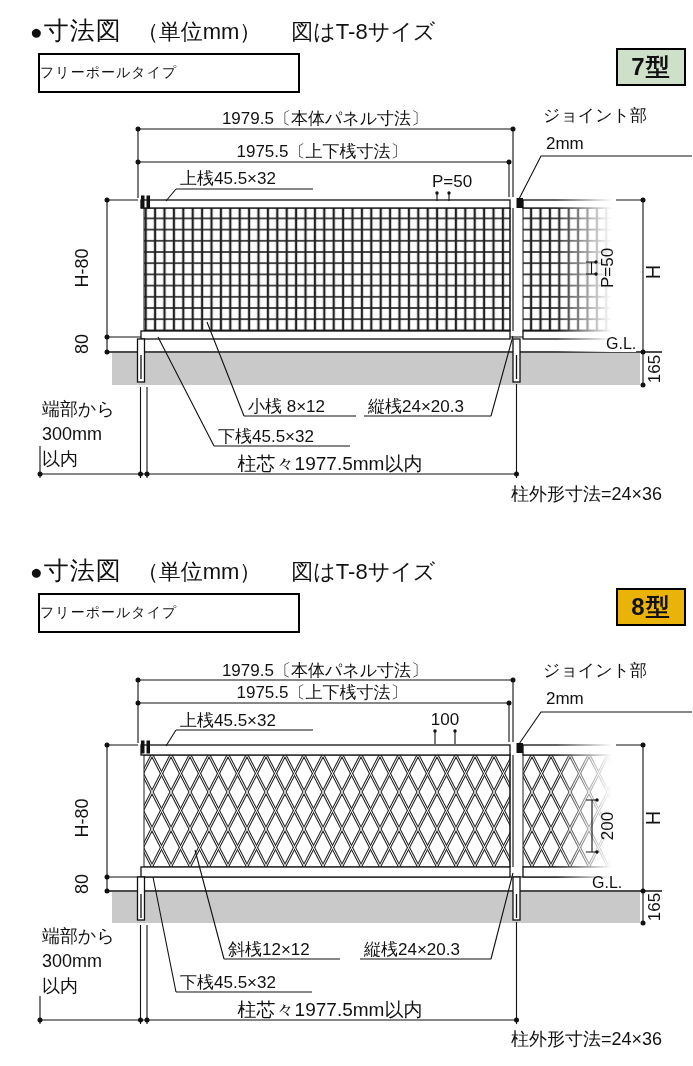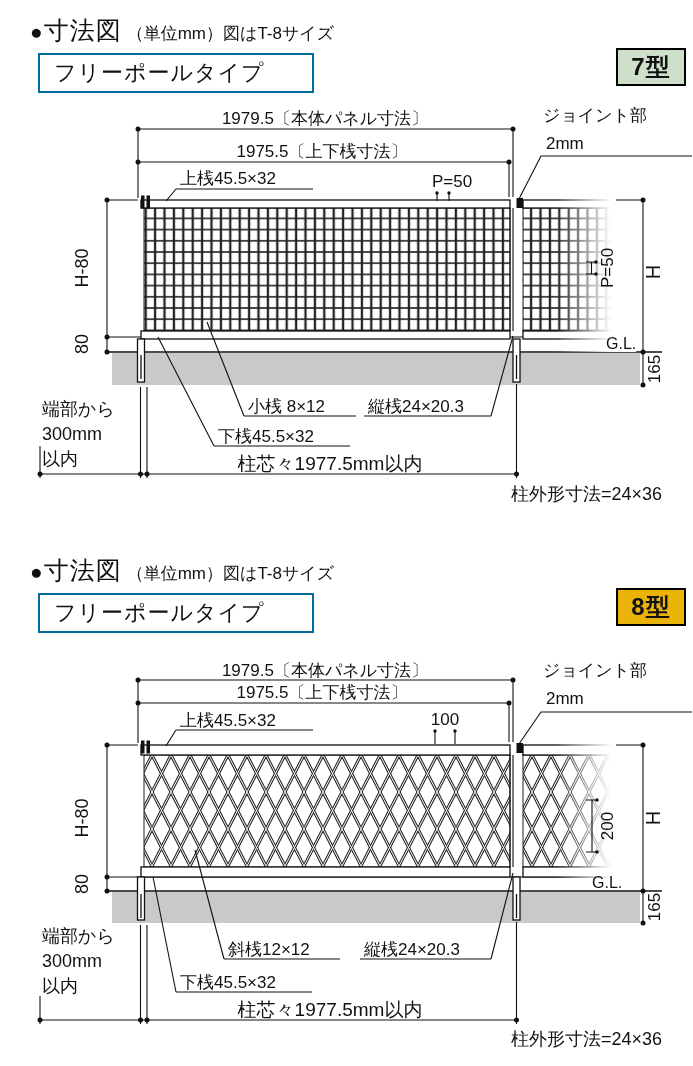--- a/index.html
+++ b/index.html
@@ -1,24 +1,24 @@
 <!DOCTYPE html>
 <html><head>
 <meta charset="utf-8">
 <style>
   html,body{margin:0;padding:0;background:#fff;}
   body{width:693px;height:1066px;position:relative;overflow:hidden;
        font-family:"Liberation Sans","DejaVu Sans",sans-serif;color:#111;}
   .hdr{position:absolute;left:30px;display:flex;align-items:baseline;white-space:nowrap;}
   .hdr .bullet{font-size:21px;line-height:1;margin-right:1px;}
   .hdr .ttl{font-size:25px;font-weight:normal;letter-spacing:1px;}
-  .hdr .unit{font-size:17px;margin-left:5px;}
-  .hdr .note{font-size:17px;text-align:right;}
-  .typebox{position:absolute;left:38px;width:258px;height:36px;border:2px solid #0369a1;
-           display:flex;align-items:center;padding-left:14px;font-size:22px;letter-spacing:1px;background:#fff;}
+  .hdr .unit{font-size:22px;margin-left:15px;}
+  .hdr .note{font-size:22px;margin-left:30px;text-align:right;}
+  .typebox{position:absolute;left:38px;width:258px;height:36px;border:2px solid #000000;
+           display:flex;align-items:center;font-size:14px;letter-spacing:1px;background:#fff;}
   .badge{position:absolute;left:616px;width:66px;height:34px;border:2px solid #000;
          display:flex;align-items:center;justify-content:center;
          font-size:24px;font-weight:bold;letter-spacing:1px;}
   svg{position:absolute;left:0;}
   svg .ln{stroke:#111;stroke-width:1.3;fill:none;}
   svg .dim{stroke:#111;stroke-width:1.1;fill:none;}
   svg .dot{fill:#111;stroke:none;}
   svg .whitebox{fill:#fff;stroke:#111;stroke-width:1.3;}
   svg text{fill:#111;}
   .t17{font-size:17px;}

